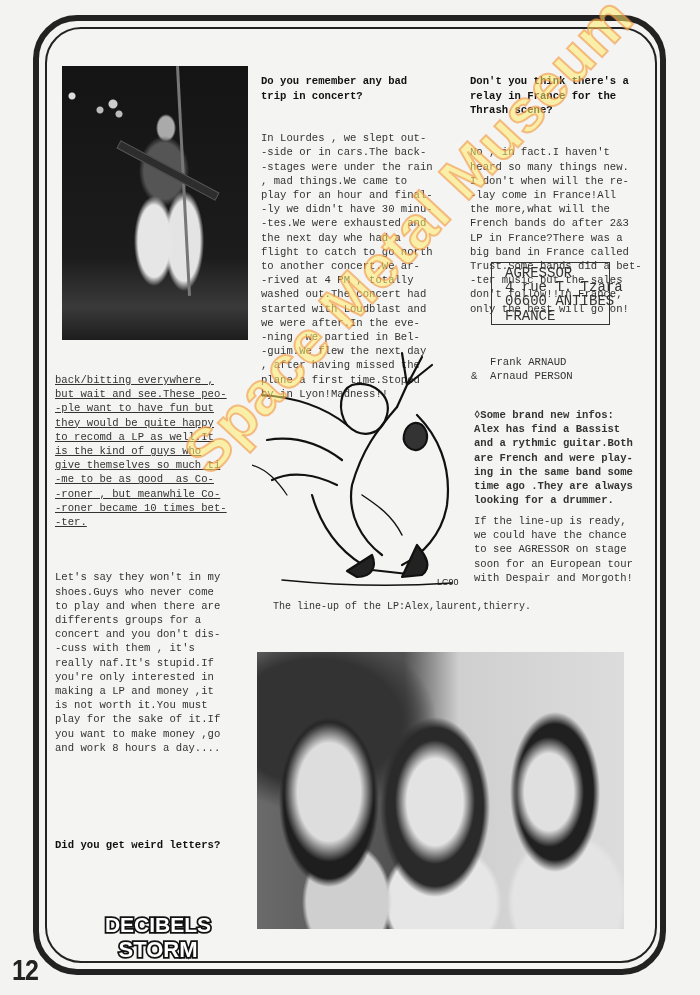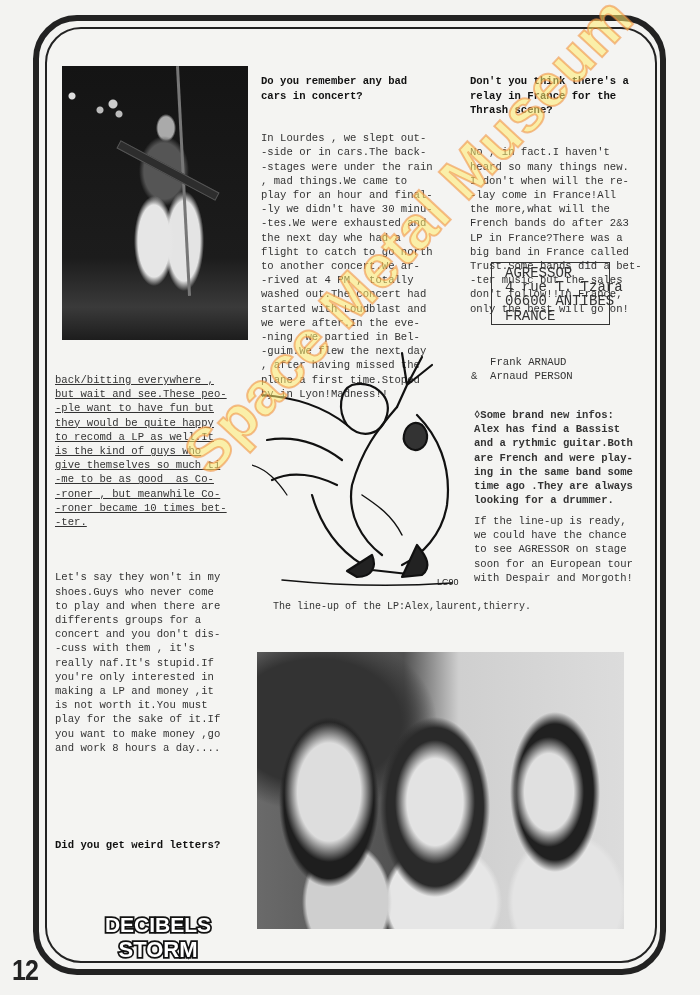--- a/index.html
+++ b/index.html
@@ -97,21 +97,21 @@
 <div class="frame-outer"></div>
 <div class="frame-inner"></div>
 
 <div class="photo photo-concert">
   <div class="stand"></div>
   <div class="guitar"></div>
 </div>
 
 <div class="block" style="left:261px; top:46px;">
   <div class="q">Do you remember any bad
-cars in concert?</div>
+trip in concert?</div>
   <div>In Lourdes , we slept out-
 -side or in cars.The back-
 -stages were under the rain
 , mad things.We came to
 play for an hour and final-
 -ly we didn't have 30 minu-
 -tes.We were exhausted and
 the next day whe had a
 flight to catch to go north
 to another concert.We ar-

